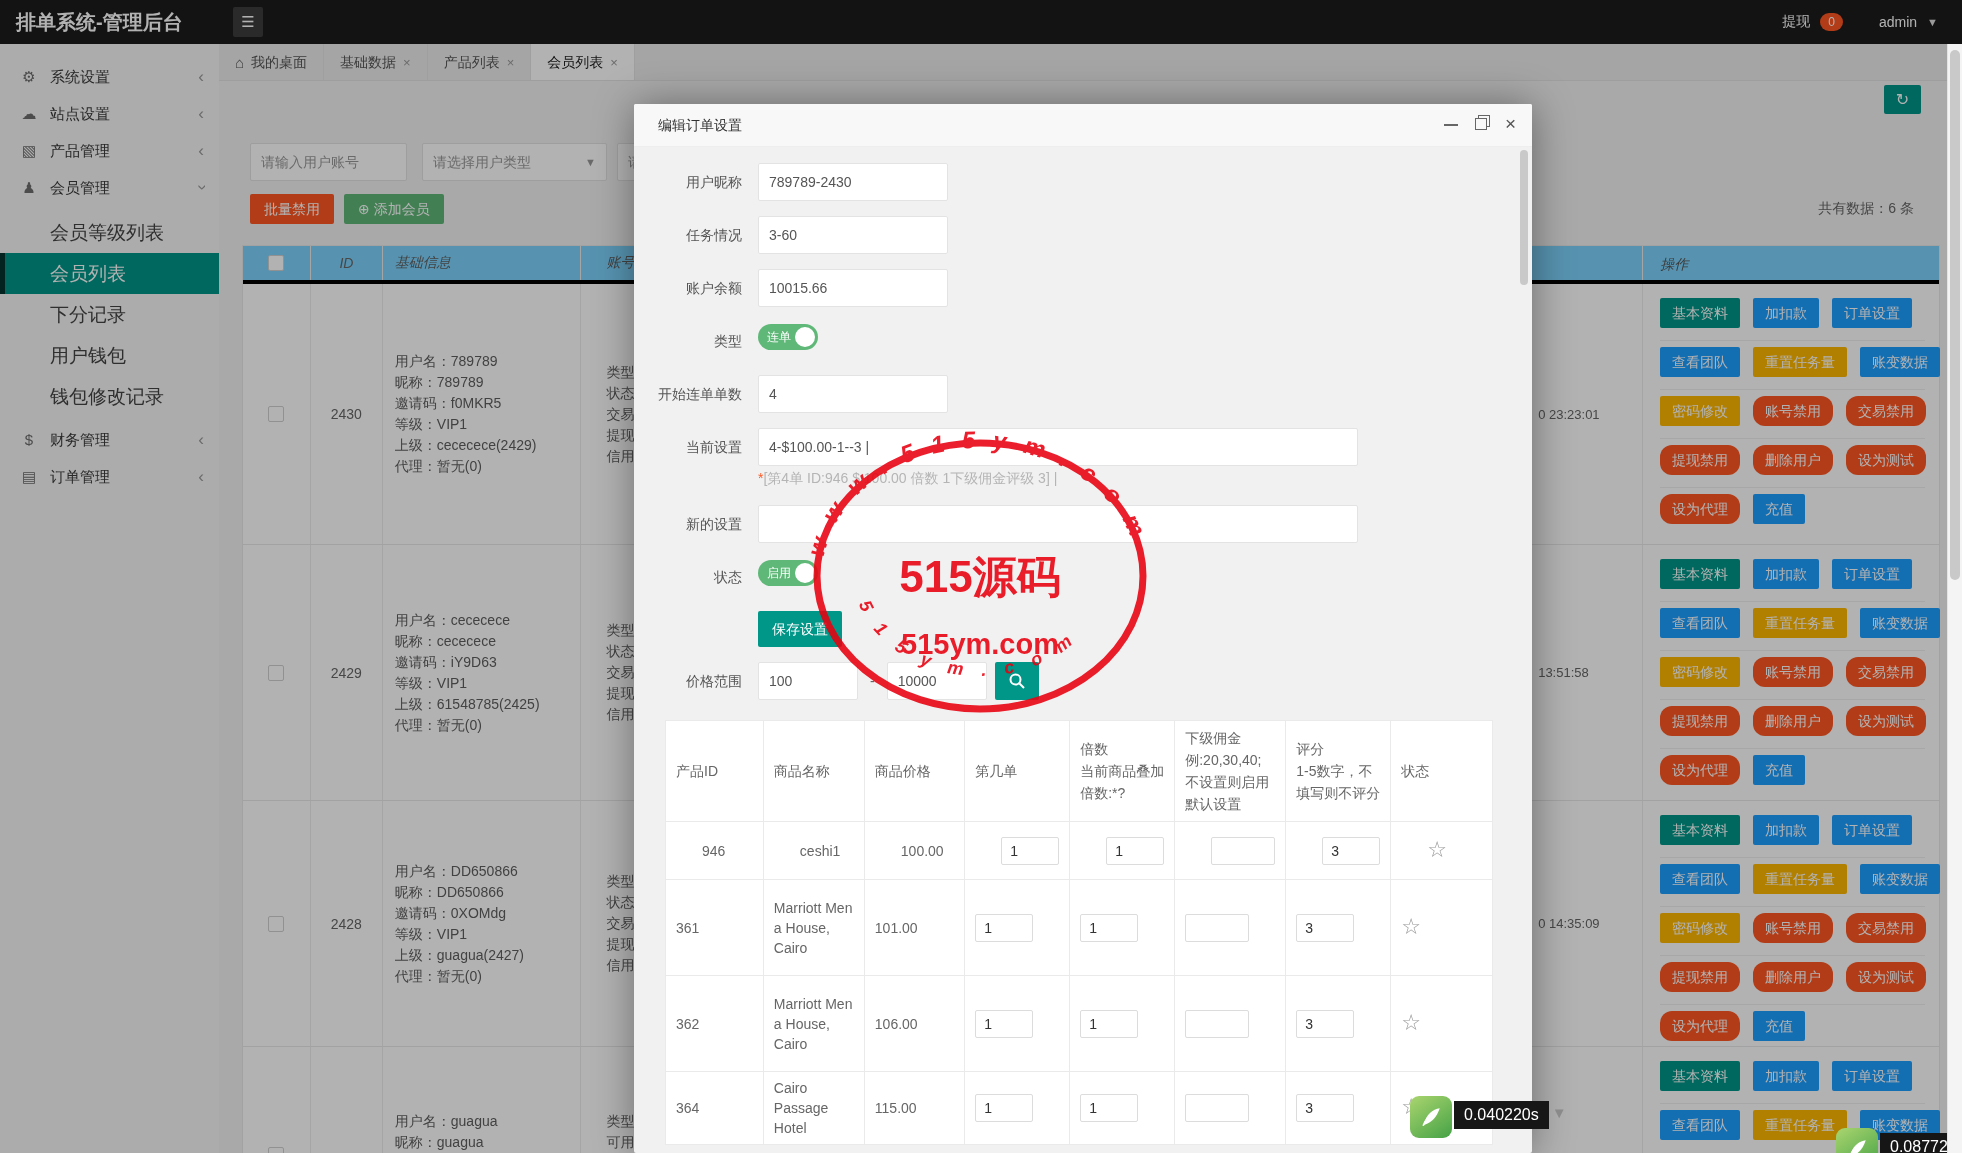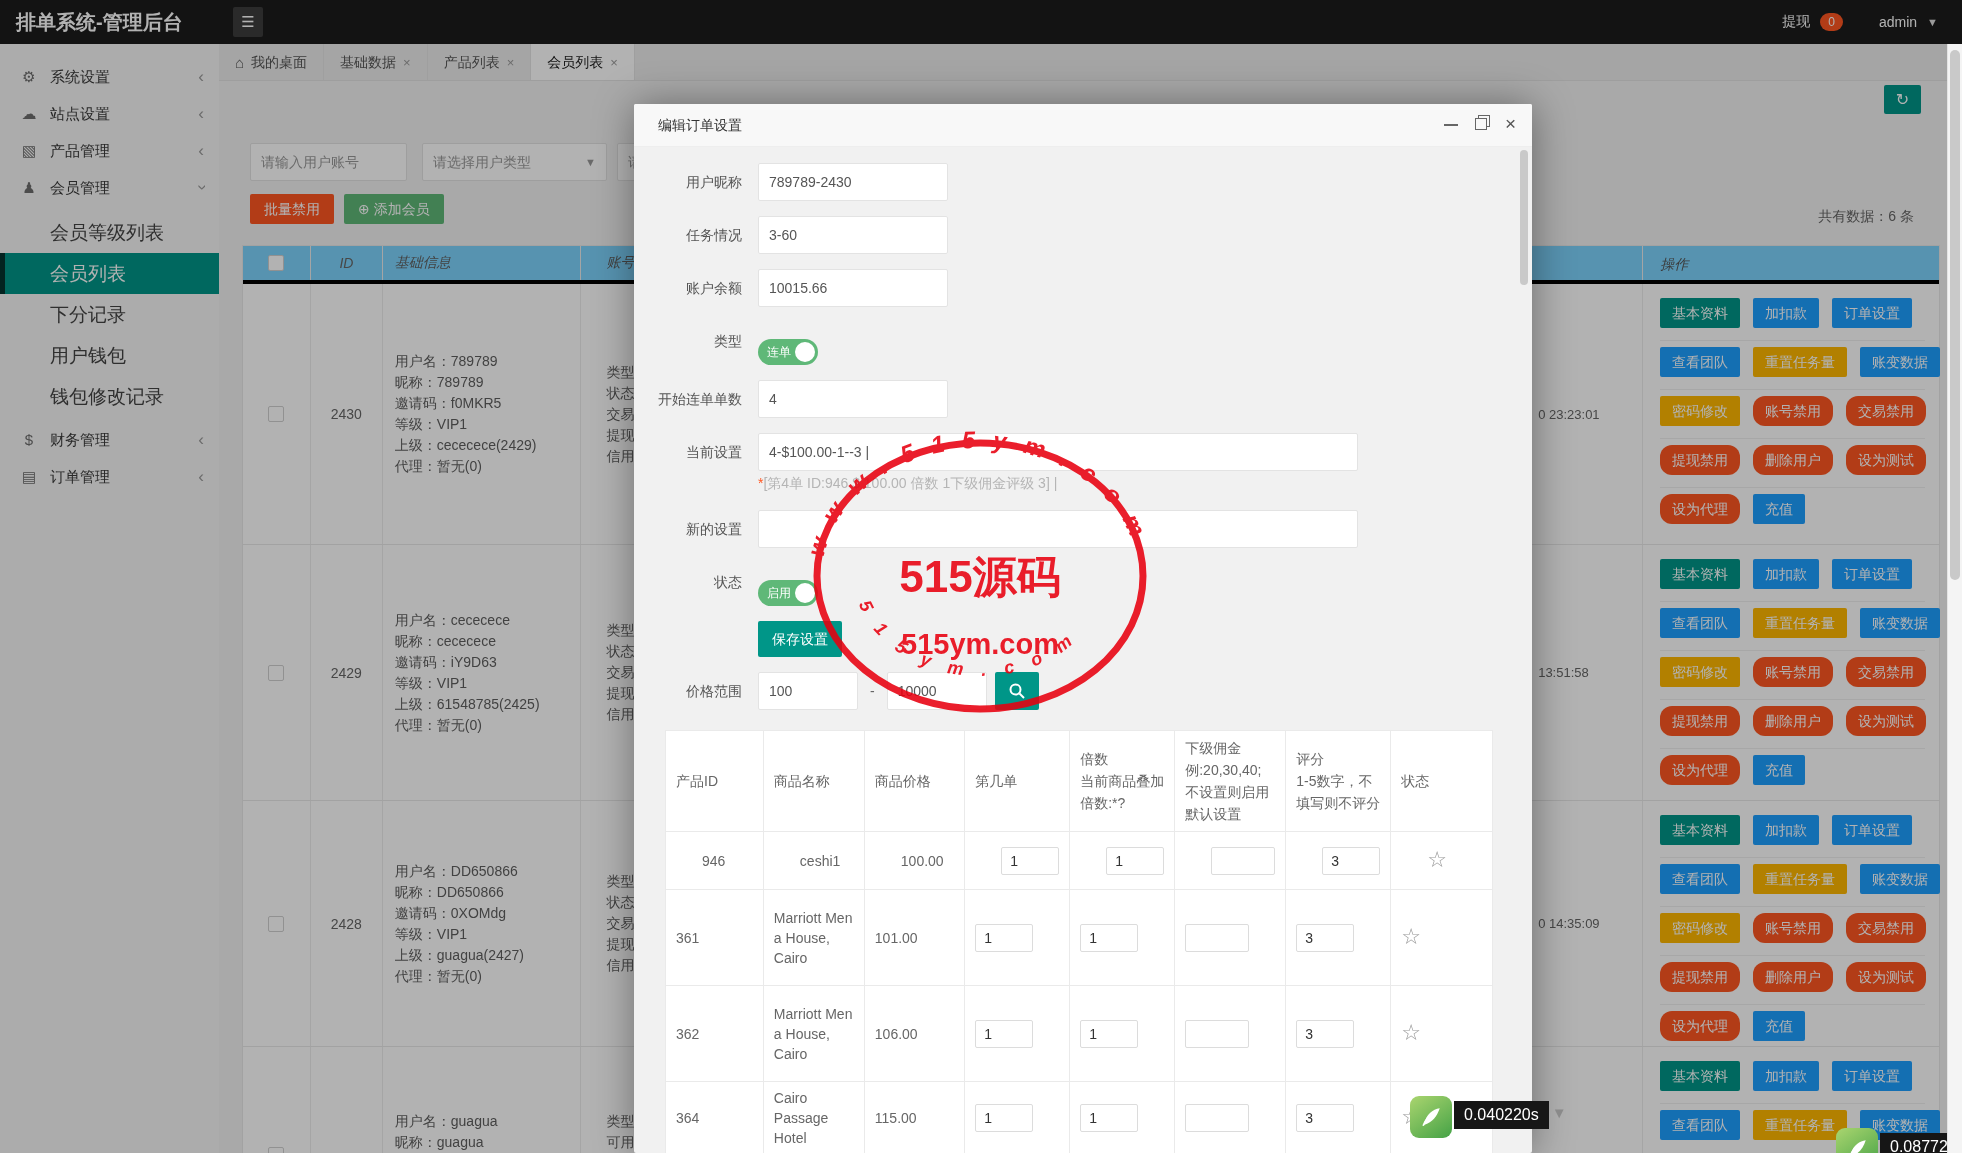--- a/index.html
+++ b/index.html
@@ -37,21 +37,21 @@
   .refreshbtn { position:absolute; left:1884px; top:85px; width:37px; height:29px; background:#009688; border-radius:2px; color:#fff; text-align:center; line-height:29px; font-size:16px; z-index:1; }
   .tb-input { position:absolute; height:38px; background:#fff; border:1px solid #e2e2e2; border-radius:2px; padding:0 10px; font-size:14px; color:#333; z-index:1; font-family:inherit; }
   .tb-input::placeholder { color:#999; }
   #inpAccount { left:250px; top:143px; width:157px; }
   #selType { left:422px; top:143px; width:185px; line-height:36px; color:#999; }
   #selType .scaret { position:absolute; right:10px; color:#999; font-size:11px; }
   #inpExtra { left:617px; top:143px; width:150px; }
   .actbtn { position:absolute; top:194px; height:30px; line-height:30px; border-radius:2px; color:#fff; padding:0 14px; font-size:14px; z-index:1; }
   #btnBatch { left:250px; background:#FF5722; }
   #btnAdd { left:344px; background:#5FB878; }
-  .total-txt { position:absolute; right:48px; top:208px; color:#666; z-index:1; }
+  .total-txt { position:absolute; right:48px; top:200px; color:#666; z-index:1; }
 
   
   .mtable { position:absolute; left:242px; top:245px; width:1698px; background:#fff; border:1px solid #e8e8e8; border-bottom:none; z-index:1; }
   .mhead, .mrow { display:flex; }
   .mhead { height:38px; background:#7dd3fc; border-bottom:4px solid #000000; color:#555;font-style:italic; }
   .mc { border-right:1px solid #ededed; }
   .mc:last-child { border-right:none; }
   .mc-cb { width:68px; display:flex; justify-content:center; align-items:center; }
   .mc-id { width:72px; display:flex; justify-content:center; align-items:center; color:#666; }
   .mc-info { width:198px; padding-left:12px; display:flex; flex-direction:column; justify-content:center; color:#5f5f5f; }
@@ -78,21 +78,21 @@
   .m-titlebar { height:43px; background:#f8f8f8; border-bottom:1px solid #eee; position:relative; }
   .m-title { position:absolute; left:24px; line-height:43px; color:#333; font-size:14px; }
   .m-min { position:absolute; right:74px; top:20px; width:14px; border-bottom:2px solid #666; }
   .m-max { position:absolute; right:45px; top:14px; width:12px; height:12px; border:1px solid #666; box-shadow:3px -3px 0 -1px #f8f8f8, 3px -3px 0 0 #666; }
   .m-close { position:absolute; right:16px; top:9px; color:#555; font-size:19px; }
   .m-body { position:absolute; top:43px; left:0; right:0; bottom:0; padding-top:16px; overflow:hidden; }
   .frow { display:flex; margin-bottom:15px; }
   .flabel { width:108px; margin-right:16px; text-align:right; line-height:38px; color:#555; flex:none; }
   .finput { height:38px; background:#fff; border:1px solid #e3e3e3; border-radius:2px; padding:0 10px; font-size:14px; color:#555; font-family:inherit; }
   .w-std { width:190px; } .w-wide { width:600px; } .w-price { width:100px; }
-  .toggle { width:60px; height:26px; margin-top:17px; background:#5FB878; border-radius:13px; position:relative; color:#fff; font-size:12px; line-height:26px; padding-left:9px; }
+  .toggle { width:60px; height:26px; margin-top:2px; background:#5FB878; border-radius:13px; position:relative; color:#fff; font-size:12px; line-height:26px; padding-left:9px; }
   .toggle .knob { position:absolute; right:3px; top:3px; width:20px; height:20px; background:#fff; border-radius:50%; }
   .note-row { margin:-4px 0 15px 124px; font-size:14px; color:#b5b5b5; height:20px; }
   .note-star { color:#FF5722; }
   .savebtn { margin-left:124px; width:84px; height:36px; line-height:36px; text-align:center; background:#009688; color:#fff; border-radius:2px; }
   .price-dash { line-height:38px; margin:0 12px; color:#666; }
   .searchbtn { width:44px; height:38px; margin-left:8px; background:#009688; border-radius:2px; display:flex; align-items:center; justify-content:center; }
 
   .ptable { margin:20px 0 0 31px; width:828px; border-collapse:collapse; background:#fff; }
   .ptable th, .ptable td { border:1px solid #eaeaea; font-size:14px; color:#666; font-weight:normal; text-align:left; padding:6px 10px; }
   .ptable th { white-space:pre-line; line-height:22px; height:80px; }

